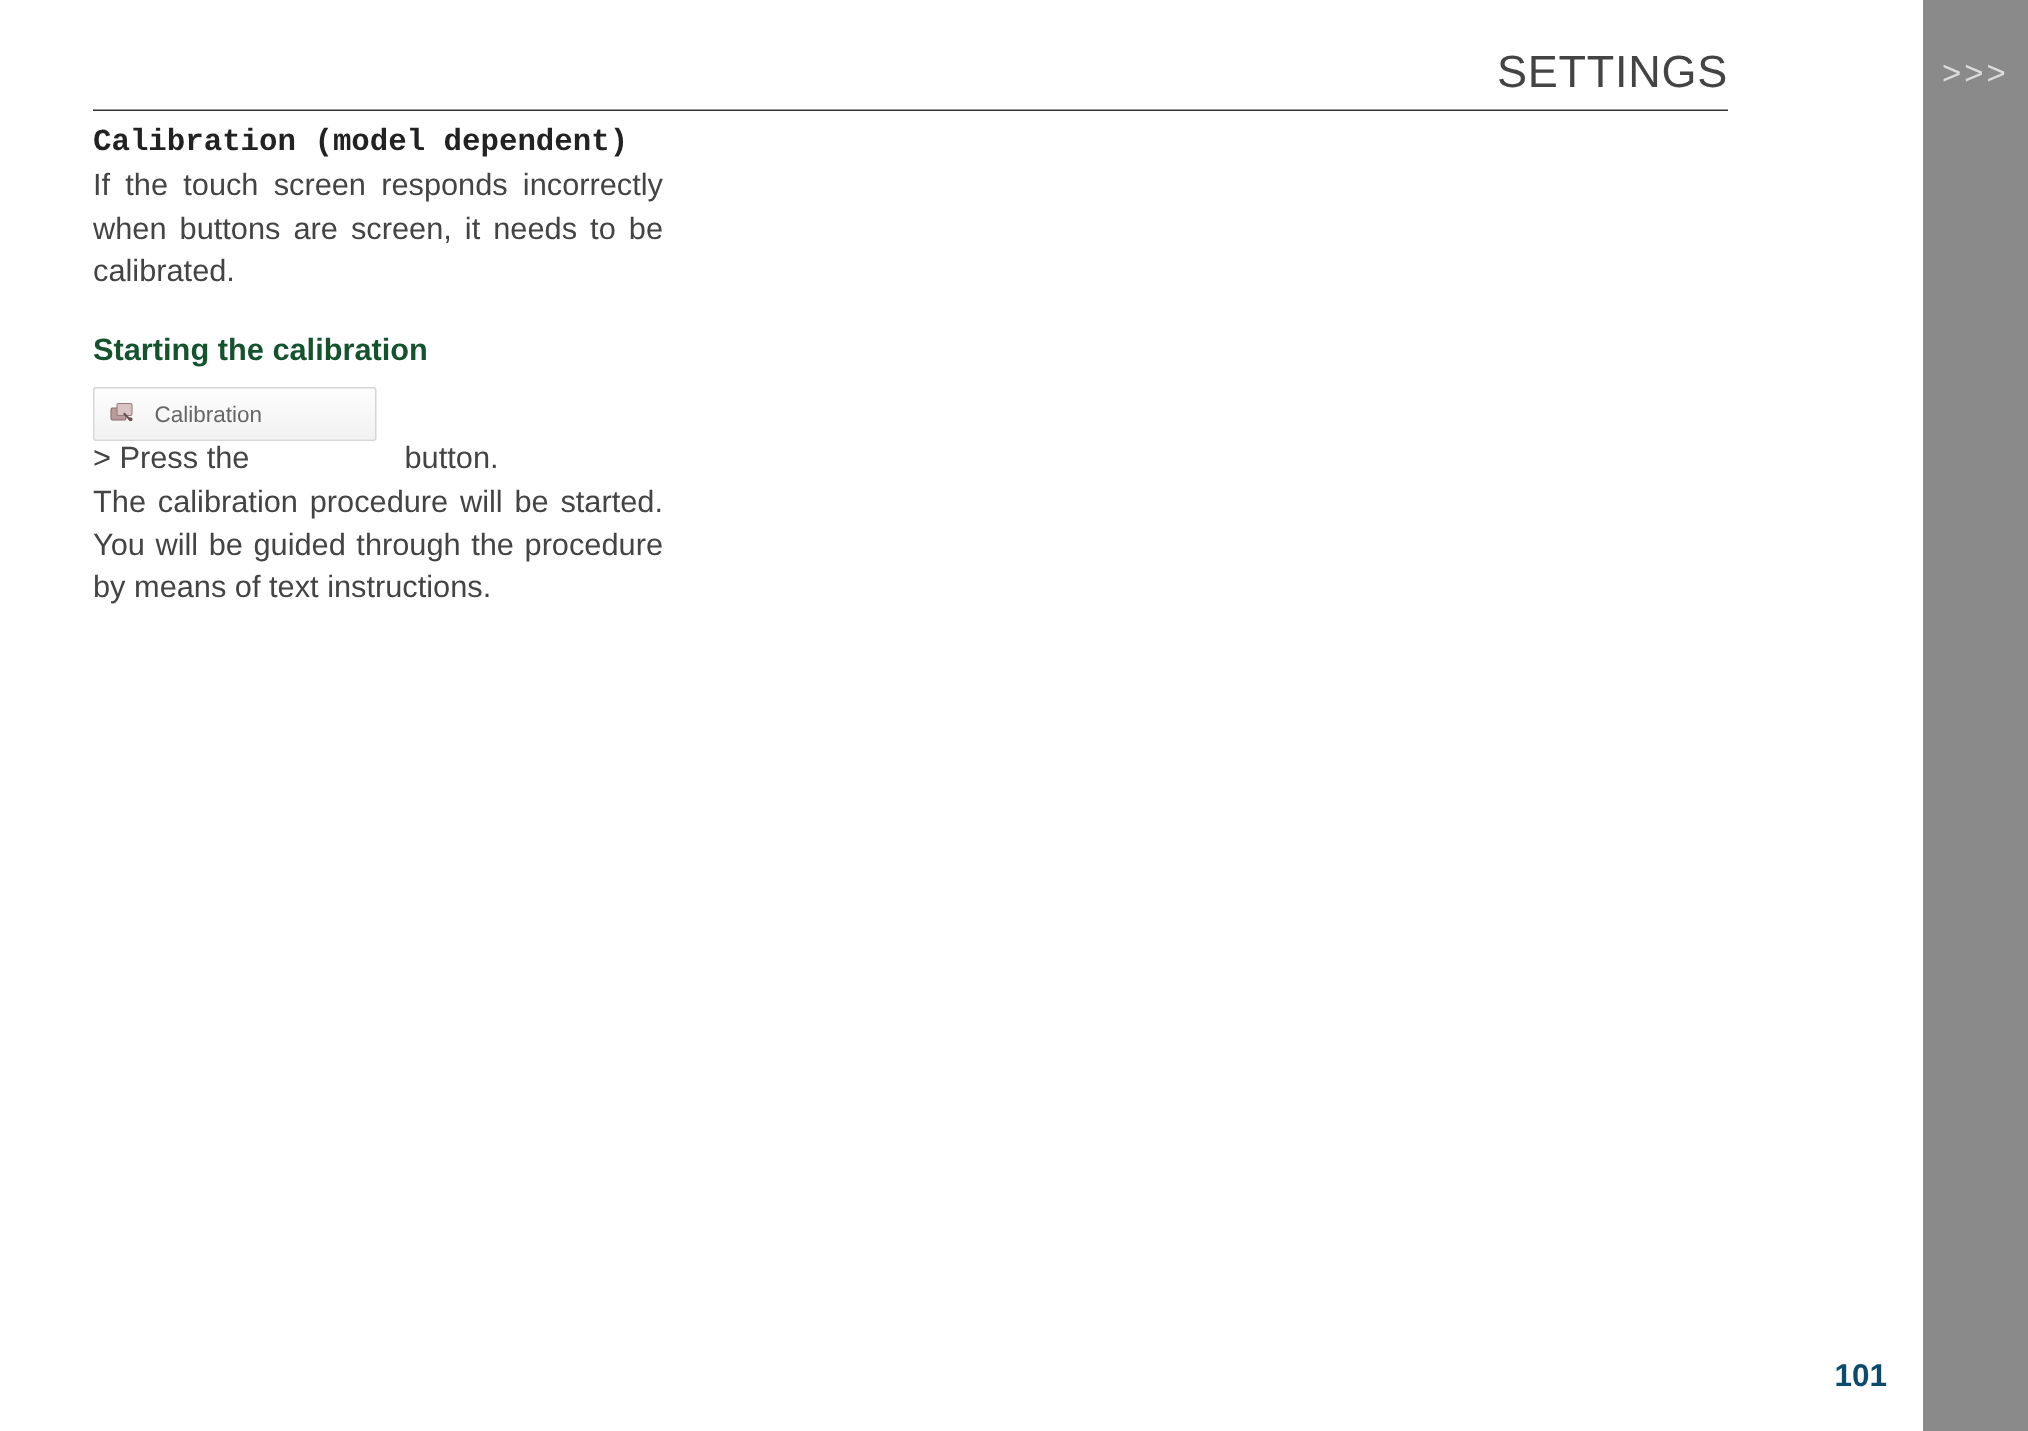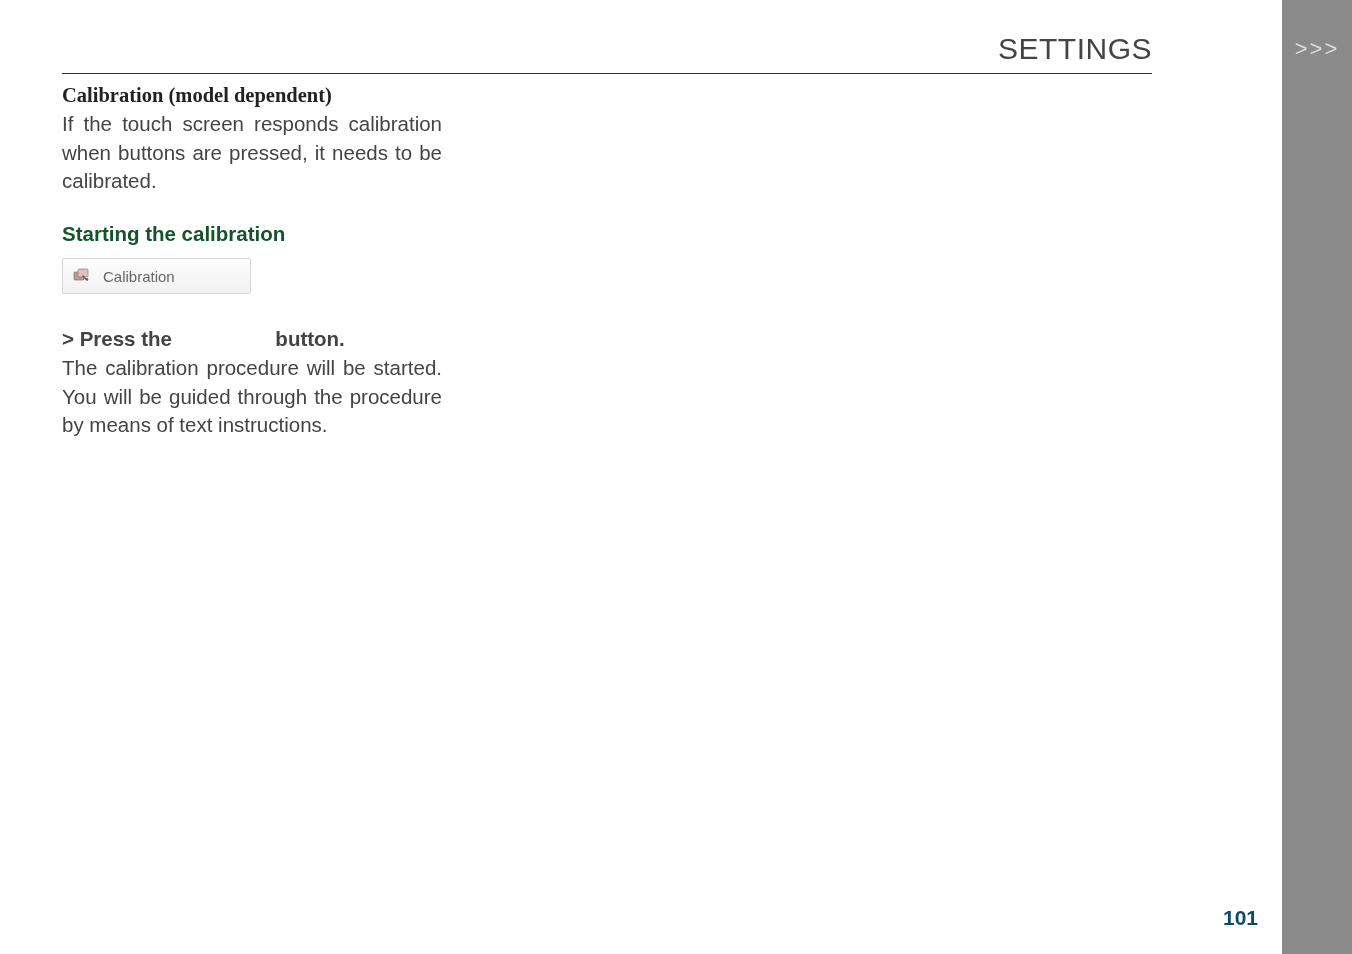--- a/index.html
+++ b/index.html
@@ -68,21 +68,21 @@
       top: 84px;
       left: 62px;
       width: 380px;
       color: #333;
     }
     .section-title {
       font-size: 20.5px;
       font-weight: 700;
       margin-bottom: 3px;
       color: #222;
-      font-family: Liberation Serif, serif;
+      font-family: Liberation Mono, monospace;
     }
     .body-text {
       font-size: 20.5px;
       font-weight: 300;
       line-height: 1.4;
       color: #444;
       text-align: justify;
       text-justify: inter-word;
       margin-bottom: 3px;
     }
@@ -112,24 +112,23 @@
       flex-shrink: 0;
     }
     .calib-button-label {
       font-size: 15px;
       color: #666;
       font-weight: 400;
       font-family: Arial, Helvetica, sans-serif;
     }
     .instruction-line {
       font-size: 20.5px;
-      font-weight: 700;
+      font-weight: 400;
       color: #444;
       margin-bottom: 3px;
-      margin-top: 33px;
     }
     .instruction-prefix {
       display: inline;
     }
     .instruction-gap {
       display: inline-block;
       width: 92px;
     }
     .page-number {
       position: absolute;
@@ -151,21 +150,21 @@
 
   <div class="header-region">
     <div class="header-title">SETTINGS</div>
     <div class="header-rule"></div>
   </div>
 
   <div class="content">
 
     <div class="section-title">Calibration (model dependent)</div>
 
-    <div class="body-text">If the touch screen responds calibration when buttons are pressed, it needs to be calibrated.</div>
+    <div class="body-text">If the touch screen responds incorrectly when buttons are screen, it needs to be calibrated.</div>
 
     <div class="subheading">Starting the calibration</div>
 
 
     <div class="calib-button">
       <span class="calib-icon">
         <svg viewBox="0 0 18 18" width="18" height="18">
           <rect x="1" y="5" width="10" height="8" rx="1" fill="#b89a9a" stroke="#8a6a6a" stroke-width="0.7"></rect>
           <rect x="5" y="2" width="10" height="8" rx="1" fill="#d8c4c4" stroke="#9a7a7a" stroke-width="0.7"></rect>
           <path d="M10 8 L14 12 L13 13 L9 9 Z" fill="#6a5050"></path>

